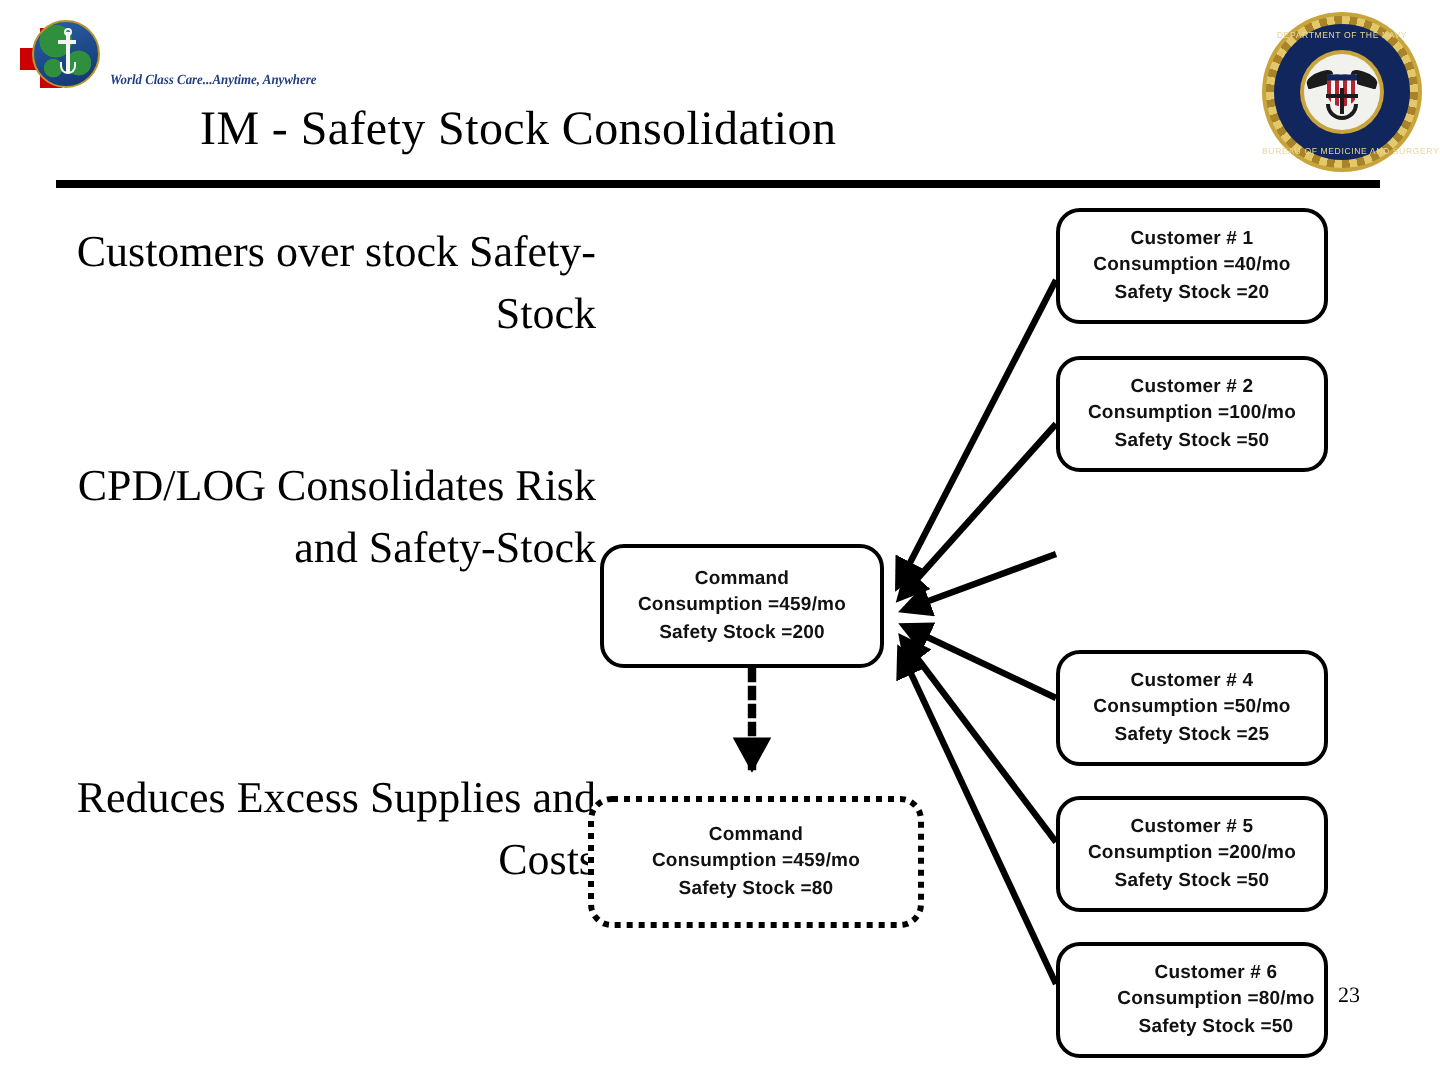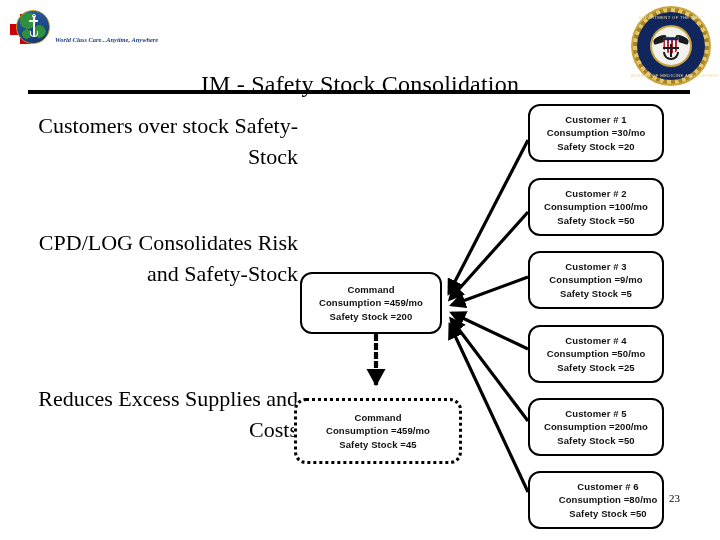--- a/index.html
+++ b/index.html
@@ -194,26 +194,25 @@
     white-space: nowrap;
   }
   #navy-seal .seal-text-top { top: 9px; }
   #navy-seal .seal-text-bottom { bottom: 8px; }
 
   #slide-title {
     position: absolute;
     left: 100px;
     top: 52px;
     width: 520px;
-    text-align: center;
+    text-align: left;
     font-family: "Liberation Serif", serif;
     font-size: 24px;
     color: #000000;
     letter-spacing: 0.2px;
-    margin-top: 19px;
   }
   #title-rule {
     position: absolute;
     left: 28px;
     top: 90px;
     width: 662px;
     height: 4px;
     background: #000000;
   }
 
@@ -351,33 +350,28 @@
       <line x1="528" y1="492" x2="450" y2="325" stroke="#000000" stroke-width="3.2" marker-end="url(#head)"></line>
     </g>
 
     <g>
       <line x1="376" y1="336" x2="376" y2="383" stroke="#000000" stroke-width="4.2" stroke-dasharray="3 6" stroke-linecap="square" marker-end="url(#head-dot)"></line>
     </g>
   </svg>
 
   <div class="node solid cust" id="cust-1">
     <span class="line">Customer # 1</span>
-    <span class="line">Consumption =30/mo</span>
+    <span class="line">Consumption =40/mo</span>
     <span class="line">Safety Stock =20</span>
   </div>
   <div class="node solid cust" id="cust-2">
     <span class="line">Customer # 2</span>
     <span class="line">Consumption =100/mo</span>
     <span class="line">Safety Stock =50</span>
   </div>
-  <div class="node solid cust" id="cust-3">
-    <span class="line">Customer # 3</span>
-    <span class="line">Consumption =9/mo</span>
-    <span class="line">Safety Stock =5</span>
-  </div>
   <div class="node solid cust" id="cust-4">
     <span class="line">Customer # 4</span>
     <span class="line">Consumption =50/mo</span>
     <span class="line">Safety Stock =25</span>
   </div>
   <div class="node solid cust" id="cust-5">
     <span class="line">Customer # 5</span>
     <span class="line">Consumption =200/mo</span>
     <span class="line">Safety Stock =50</span>
   </div>
@@ -388,18 +382,18 @@
   </div>
 
   <div class="node solid" id="command-solid">
     <span class="line">Command</span>
     <span class="line">Consumption =459/mo</span>
     <span class="line">Safety Stock =200</span>
   </div>
   <div class="node dashed" id="command-dashed">
     <span class="line">Command</span>
     <span class="line">Consumption =459/mo</span>
-    <span class="line">Safety Stock =45</span>
+    <span class="line">Safety Stock =80</span>
   </div>
 
   <div id="slide-number">23</div>
 
 </div>
 
 </body></html>

